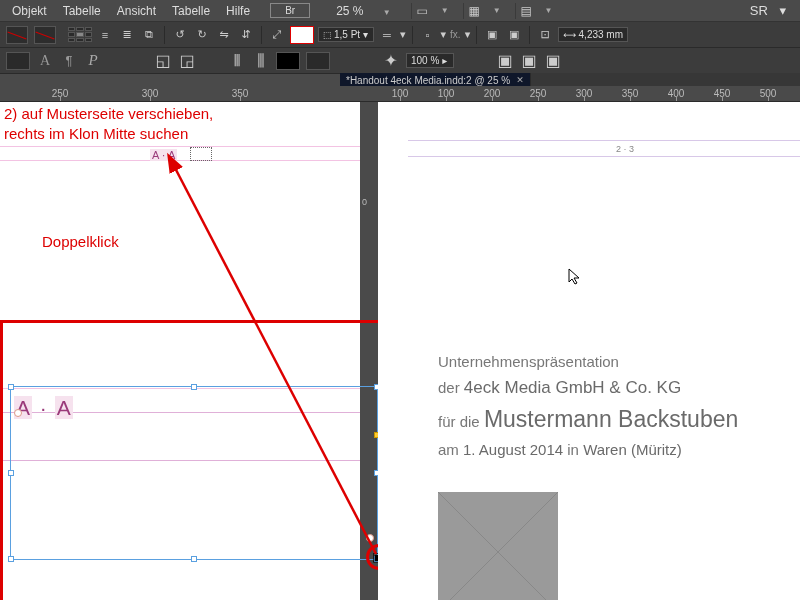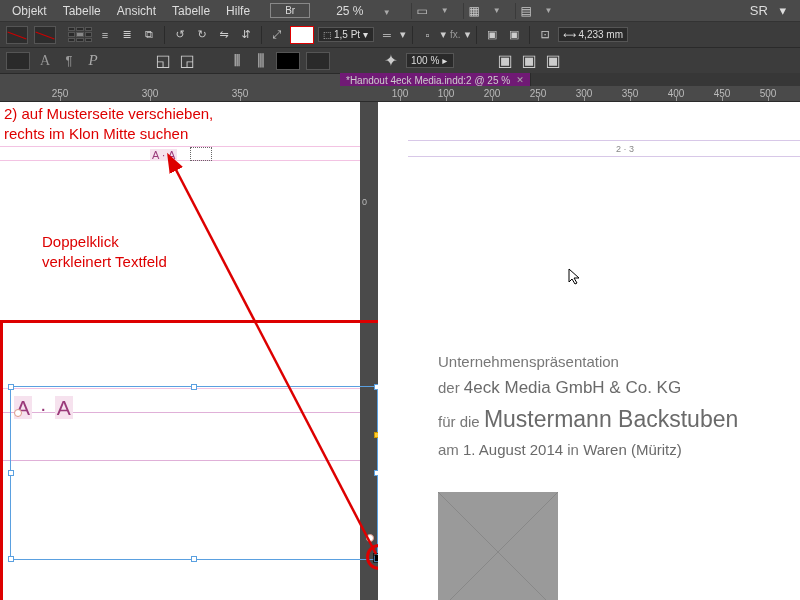--- a/index.html
+++ b/index.html
@@ -26,21 +26,21 @@
 .sw-small { width: 24px; height: 18px; border:1px solid #555; background:#2a2a2a; }
 .sw-small.blk { background:#000; }
 .toolbar2 .num-field { min-width: 48px; }
 .work { position: absolute; top: 74px; left: 0; right: 0; bottom: 0; }
 .ruler-h { position: absolute; top: 12px; left: 0; right: 0; height: 16px; background: #4a4a4a; color: #bbb; font-size: 10px; border-bottom: 1px solid #2a2a2a; }
 .ruler-h span { position: absolute; top: 2px; transform: translateX(-50%); }
 .ruler-h .tick { position:absolute; bottom:0; width:1px; height:5px; background:#999; }
 .ruler-v { position: absolute; top: 28px; left: 360px; width: 18px; bottom: 0; background: #4a4a4a; color:#bbb; font-size:9px; }
 .ruler-v span { position:absolute; left:2px; transform: translateY(-50%); }
 .tabbar { position:absolute; top:-1px; left:340px; right:0; height:14px; background:#373737; font-size:10px; color:#ccc; display:flex; align-items:center; }
-.tab { background:#701a75; padding:0 6px; height:14px; display:flex; align-items:center; gap:6px; border-right:1px solid #2a2a2a; }
+.tab { background:#0f172a; padding:0 6px; height:14px; display:flex; align-items:center; gap:6px; border-right:1px solid #2a2a2a; }
 .tab .x { font-size:9px; color:#aaa; }
 .left-page { position:absolute; left:0; top:28px; width:360px; bottom:0; background:#fff; }
 .right-page { position:absolute; left:378px; top:28px; right:0; bottom:0; background:#ffffff; }
 .right-page .inner { position:absolute; left:30px; right:0; top:18px; bottom:0; }
 .page-num { font-size:9px; color:#888; text-align:center; }
 .guide-h { position:absolute; left:0; right:0; border-top:1px solid #f3c3e3; }
 .pres { position:absolute; top:230px; left:30px; color:#777; font-size:15px; line-height:1.6; }
 .pres .big1 { font-size:17px; color:#6a6a6a; }
 .pres .big2 { font-size:23px; color:#6a6a6a; }
 .graybox { position:absolute; top:372px; left:30px; width:120px; height:120px; background:#9a9a9a; }
@@ -188,21 +188,21 @@
     <div class="guide-h" style="top:358px; border-color:#e0b0d8"></div>
 
     <div class="anno" style="top:2px; left:4px">
       <span>2) auf Musterseite verschieben,</span><br><span>rechts im Klon Mitte suchen</span>
     </div>
 
     <div class="aa-small" style="top:47px; left:150px">A · A</div>
     <div class="sel-box" style="top:45px; left:190px; width:22px; height:14px"></div>
 
     <div class="anno" style="top:130px; left:42px">
-      <span>Doppelklick</span><br><span>verkleinert Textfeld</span>
+      <span>Doppelklick</span><br>
     </div>
 
     <div class="redbox" style="left:0; top:218px; width:388px; height:284px"></div>
 
     <div class="aa-large" style="top:294px; left:14px">
       <span>A</span> <span style="background:none">·</span> <span>A</span>
     </div>
 
     <div class="sel-frame" style="left:10px; top:284px; width:368px; height:174px">
       <div class="handle" style="left:0;top:0"></div>

